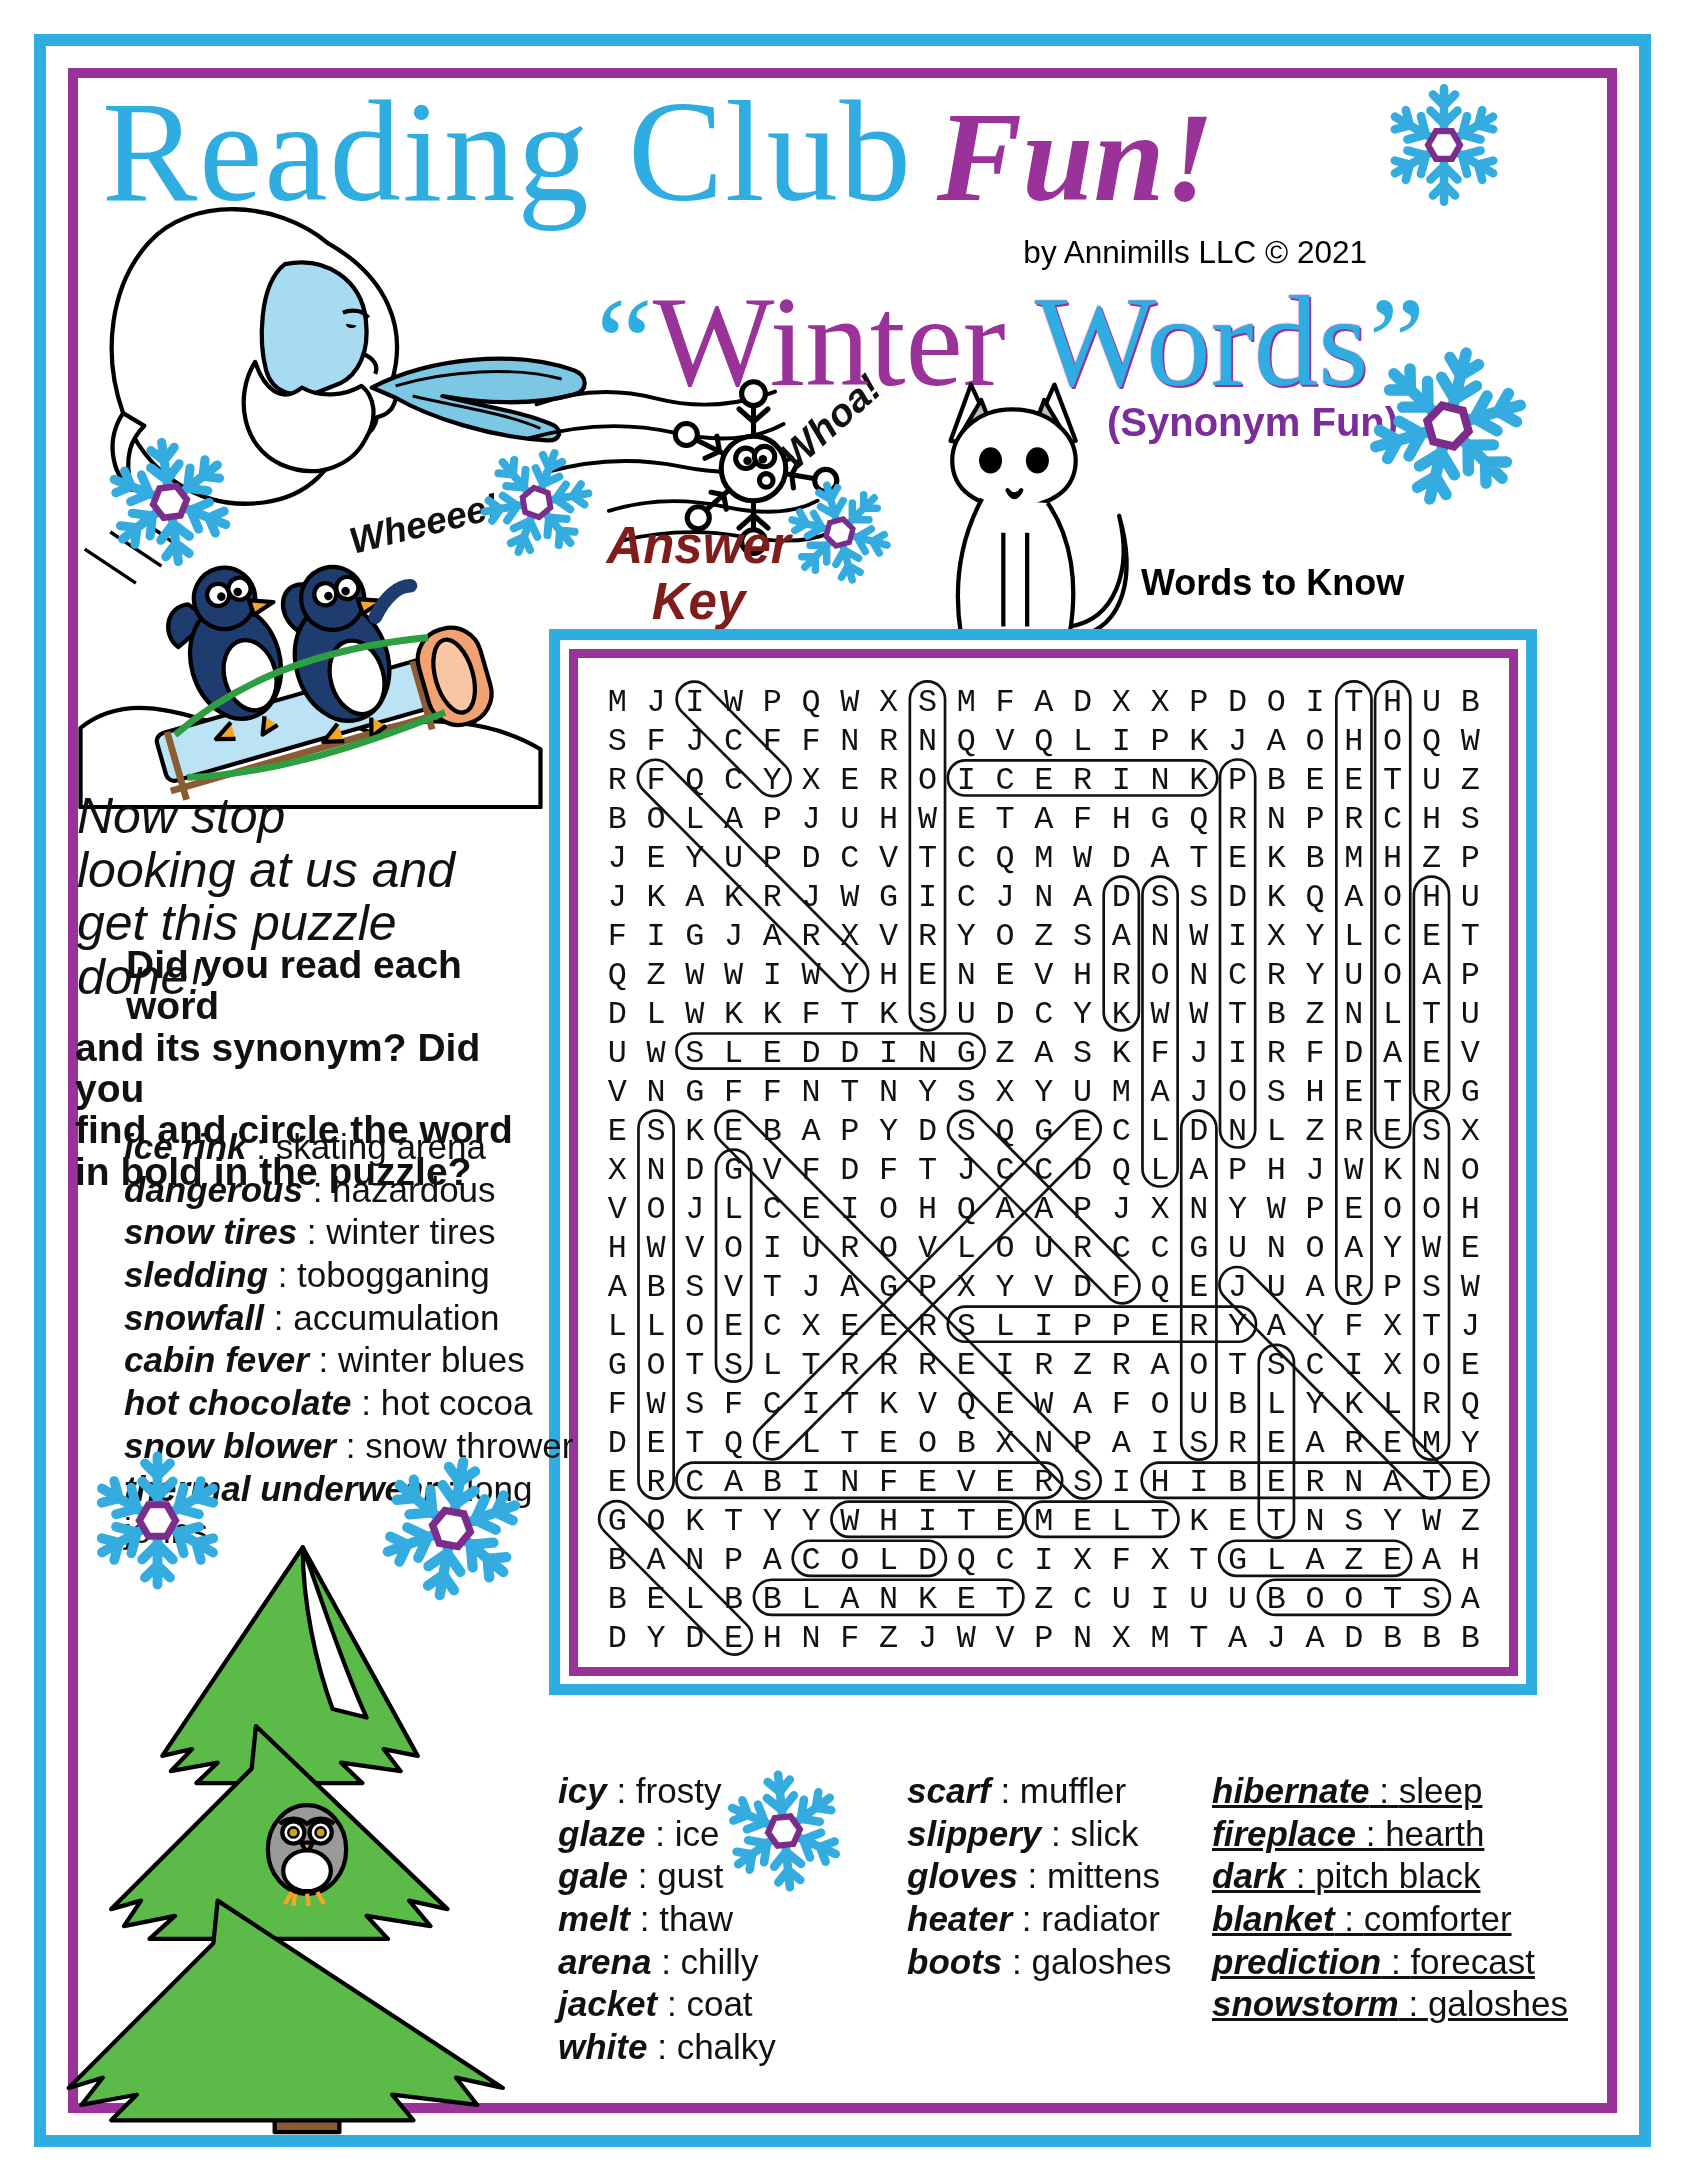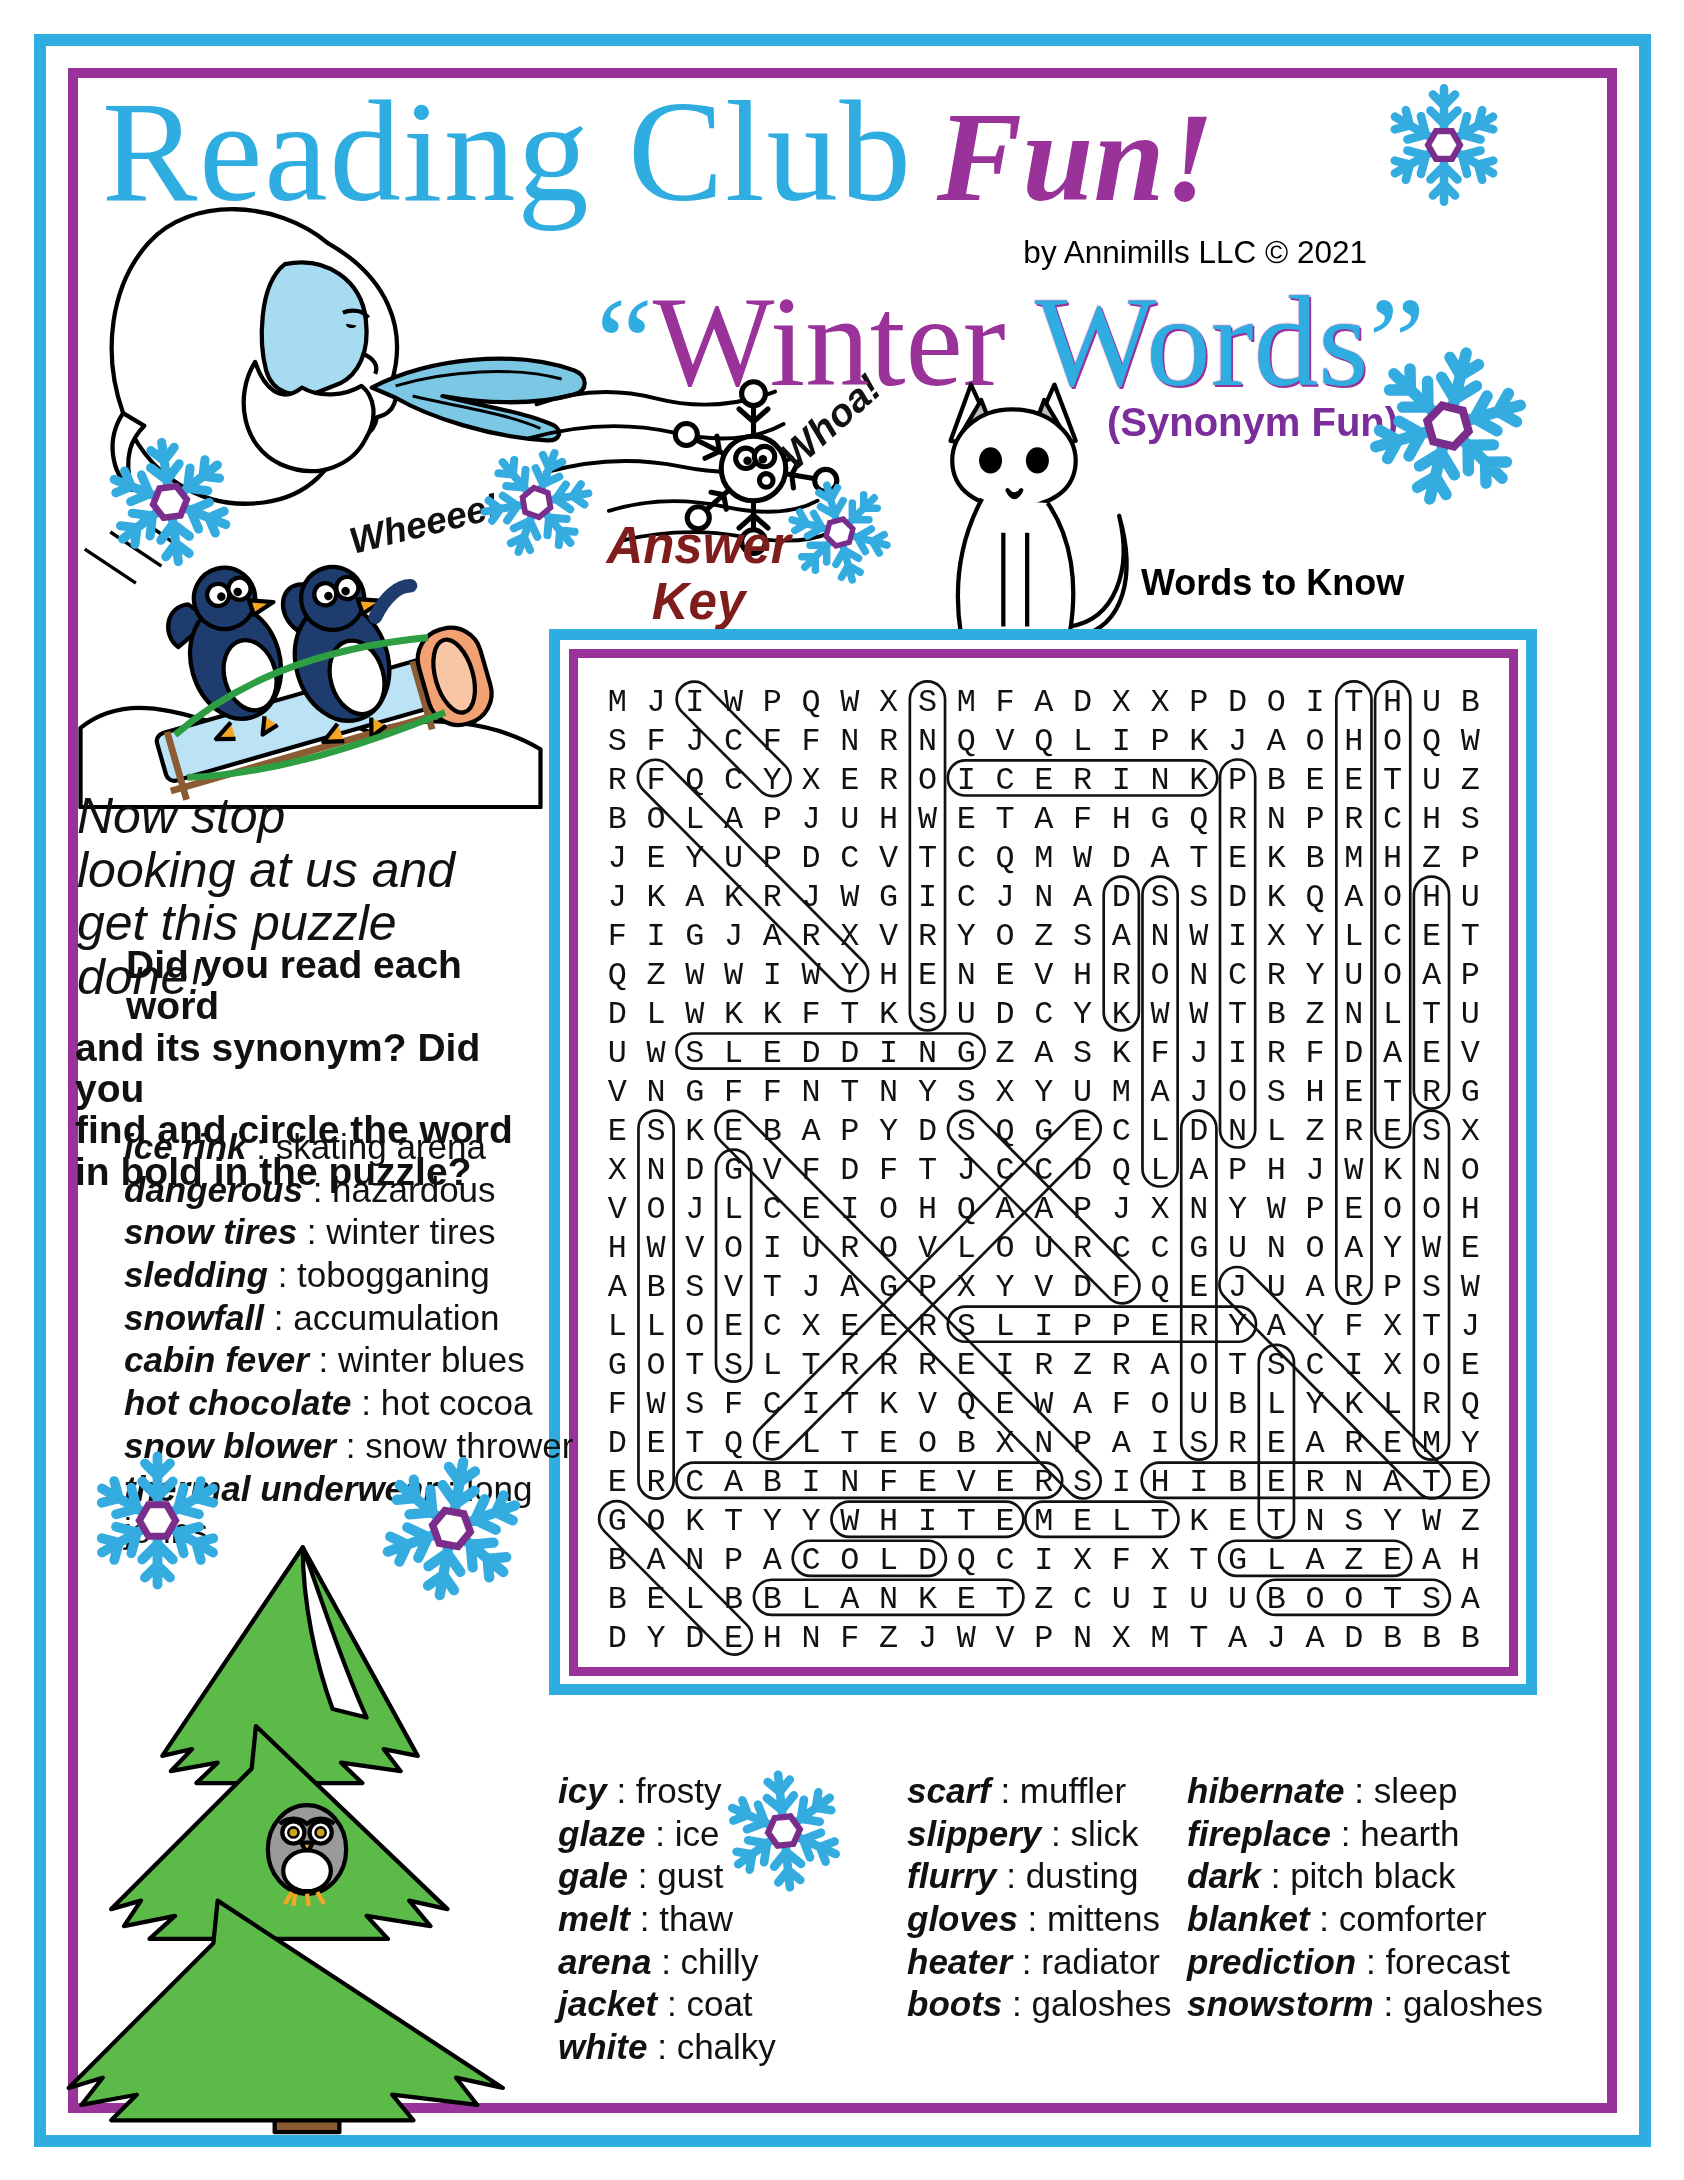--- a/index.html
+++ b/index.html
@@ -37,21 +37,21 @@
   #wheee{left:348px;top:503px;font-size:37px;font-style:italic;font-weight:bold;transform:rotate(-14deg);}
   
   #sled-speech{left:77px;top:790px;width:409px;text-align:left;font-size:50px;font-style:italic;line-height:1.07;}
   #question{left:75px;top:944px;width:477px;font-size:39px;font-weight:bold;line-height:1.06;}
   #question .ln1{padding-left:51px;}
   
   .defs{font-size:35px;line-height:1.22;}
   #defs-left{left:102px;top:1126px;width:460px;margin-left:22px;}
   #defs-col1{left:558px;top:1770px;width:358px;}
   #defs-col2{left:907px;top:1770px;width:358px;}
-  #defs-col3{left:1187px;top:1770px;width:392px;}
+  #defs-col3{left:1212px;top:1770px;width:392px;text-decoration:underline;}
   .term{font-weight:bold;font-style:italic;}
   
   #grid-box{left:549px;top:629px;width:988px;height:1066px;border:11px solid #2FADE1;background:#fff;box-sizing:border-box;padding:8.5px;}
   #grid-box-inner{width:100%;height:100%;border:9.4px solid #99339A;box-sizing:border-box;position:relative;}
   #grid-svg{position:absolute;left:0;top:0;width:100%;height:100%;}
   #grid-svg text{
     font-family:"Liberation Mono","DejaVu Sans Mono",monospace;
     font-size:38px;fill:#111;text-anchor:middle;font-weight:500;
   }
   #grid-svg rect{fill:none;stroke:#111;stroke-width:3.2px;}
@@ -855,21 +855,20 @@
     <div><span class="term">glaze</span> : <span>ice</span></div>
     <div><span class="term">gale</span> : <span>gust</span></div>
     <div><span class="term">melt</span> : <span>thaw</span></div>
     <div><span class="term">arena</span> : <span>chilly</span></div>
     <div><span class="term">jacket</span> : <span>coat</span></div>
     <div><span class="term">white</span> : <span>chalky</span></div>
   </div>
 <div class="abs defs" id="defs-col2">
     <div><span class="term">scarf</span> : <span>muffler</span></div>
     <div><span class="term">slippery</span> : <span>slick</span></div>
-    <div><span class="term">flurry</span> : <span>dusting</span></div>
     <div><span class="term">gloves</span> : <span>mittens</span></div>
     <div><span class="term">heater</span> : <span>radiator</span></div>
     <div><span class="term">boots</span> : <span>galoshes</span></div>
   </div>
 <div class="abs defs" id="defs-col3">
     <div><span class="term">hibernate</span> : <span>sleep</span></div>
     <div><span class="term">fireplace</span> : <span>hearth</span></div>
     <div><span class="term">dark</span> : <span>pitch black</span></div>
     <div><span class="term">blanket</span> : <span>comforter</span></div>
     <div><span class="term">prediction</span> : <span>forecast</span></div>

